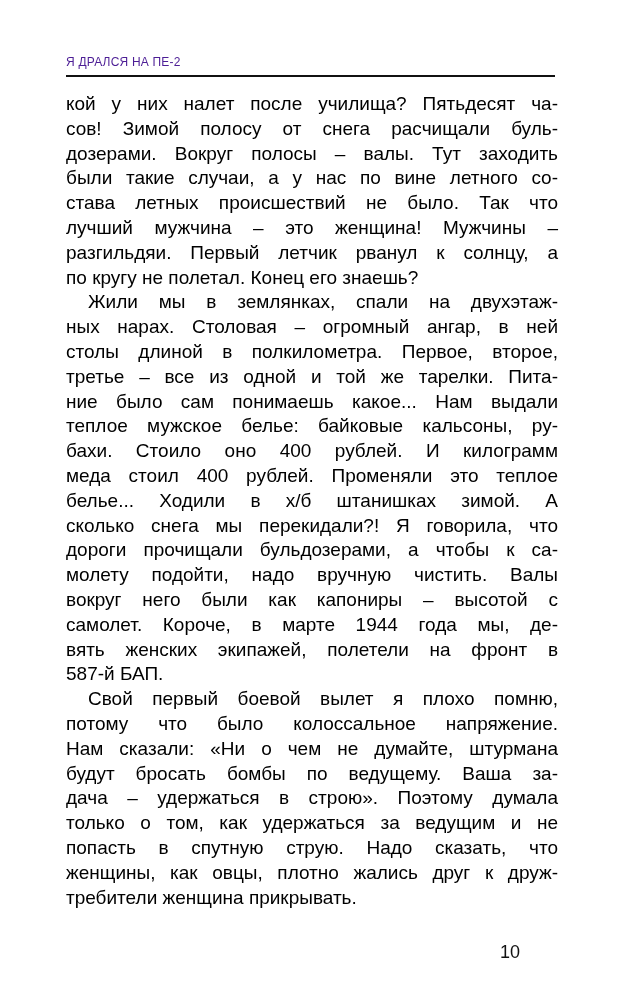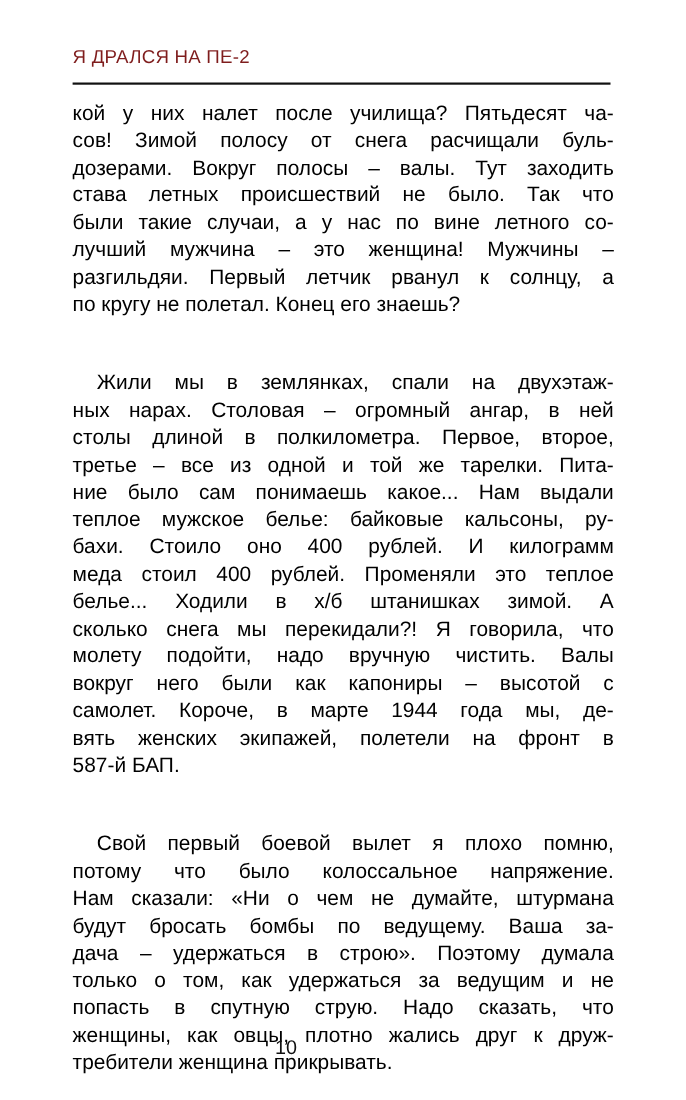--- a/index.html
+++ b/index.html
@@ -25,25 +25,25 @@
       position: absolute;
       left: 66px;
       top: 47px;
       width: 489px;
       height: 28px;
       border-bottom: 2px solid #111111;
     }
     .running-head-title {
       position: absolute;
       left: 0;
-      bottom: 13px;
-      font-size: 17px;
+      bottom: 3px;
+      font-size: 12px;
       letter-spacing: 0.2px;
       line-height: 20px;
-      color: #7f1d1d;
+      color: #4c1d95;
       white-space: nowrap;
     }
     .body-text {
       position: absolute;
       left: 66px;
       top: 92px;
       width: 492px;
     }
     .line {
       display: block;
@@ -53,66 +53,66 @@
       white-space: nowrap;
       text-align: justify;
       text-align-last: justify;
       color: #000000;
     }
     .line.last {
       text-align-last: left;
     }
     .line.indent {
       padding-left: 22px;
-      margin-top: 47px;
     }
     .folio {
       position: absolute;
       left: 0;
       width: 520px;
       top: 942px;
-      text-align: center;
+      text-align: right;
       font-size: 18px;
       line-height: 20px;
       color: #111111;
     }
   </style>
 </head>
 <body>
 
 <div class="page">
 
   <div class="running-head">
     <span class="running-head-title">Я ДРАЛСЯ НА ПЕ-2</span>
   </div>
 
   <div class="body-text">
 
     <div>
       <span class="line">кой у них налет после училища? Пятьдесят ча-</span>
       <span class="line">сов! Зимой полосу от снега расчищали буль-</span>
       <span class="line">дозерами. Вокруг полосы – валы. Тут заходить</span>
+      <span class="line">были такие случаи, а у нас по вине летного со-</span>
       <span class="line">става летных происшествий не было. Так что</span>
-      <span class="line">были такие случаи, а у нас по вине летного со-</span>
       <span class="line">лучший мужчина – это женщина! Мужчины –</span>
       <span class="line">разгильдяи. Первый летчик рванул к солнцу, а</span>
       <span class="line last">по кругу не полетал. Конец его знаешь?</span>
     </div>
 
     <div>
       <span class="line indent">Жили мы в землянках, спали на двухэтаж-</span>
       <span class="line">ных нарах. Столовая – огромный ангар, в ней</span>
       <span class="line">столы длиной в полкилометра. Первое, второе,</span>
       <span class="line">третье – все из одной и той же тарелки. Пита-</span>
       <span class="line">ние было сам понимаешь какое... Нам выдали</span>
       <span class="line">теплое мужское белье: байковые кальсоны, ру-</span>
       <span class="line">бахи. Стоило оно 400 рублей. И килограмм</span>
       <span class="line">меда стоил 400 рублей. Променяли это теплое</span>
       <span class="line">белье... Ходили в х/б штанишках зимой. А</span>
       <span class="line">сколько снега мы перекидали?! Я говорила, что</span>
+      <span class="line">дороги прочищали бульдозерами, а чтобы к са-</span>
       <span class="line">молету подойти, надо вручную чистить. Валы</span>
       <span class="line">вокруг него были как капониры – высотой с</span>
       <span class="line">самолет. Короче, в марте 1944 года мы, де-</span>
       <span class="line">вять женских экипажей, полетели на фронт в</span>
       <span class="line last">587-й БАП.</span>
     </div>
 
     <div>
       <span class="line indent">Свой первый боевой вылет я плохо помню,</span>
       <span class="line">потому что было колоссальное напряжение.</span>

